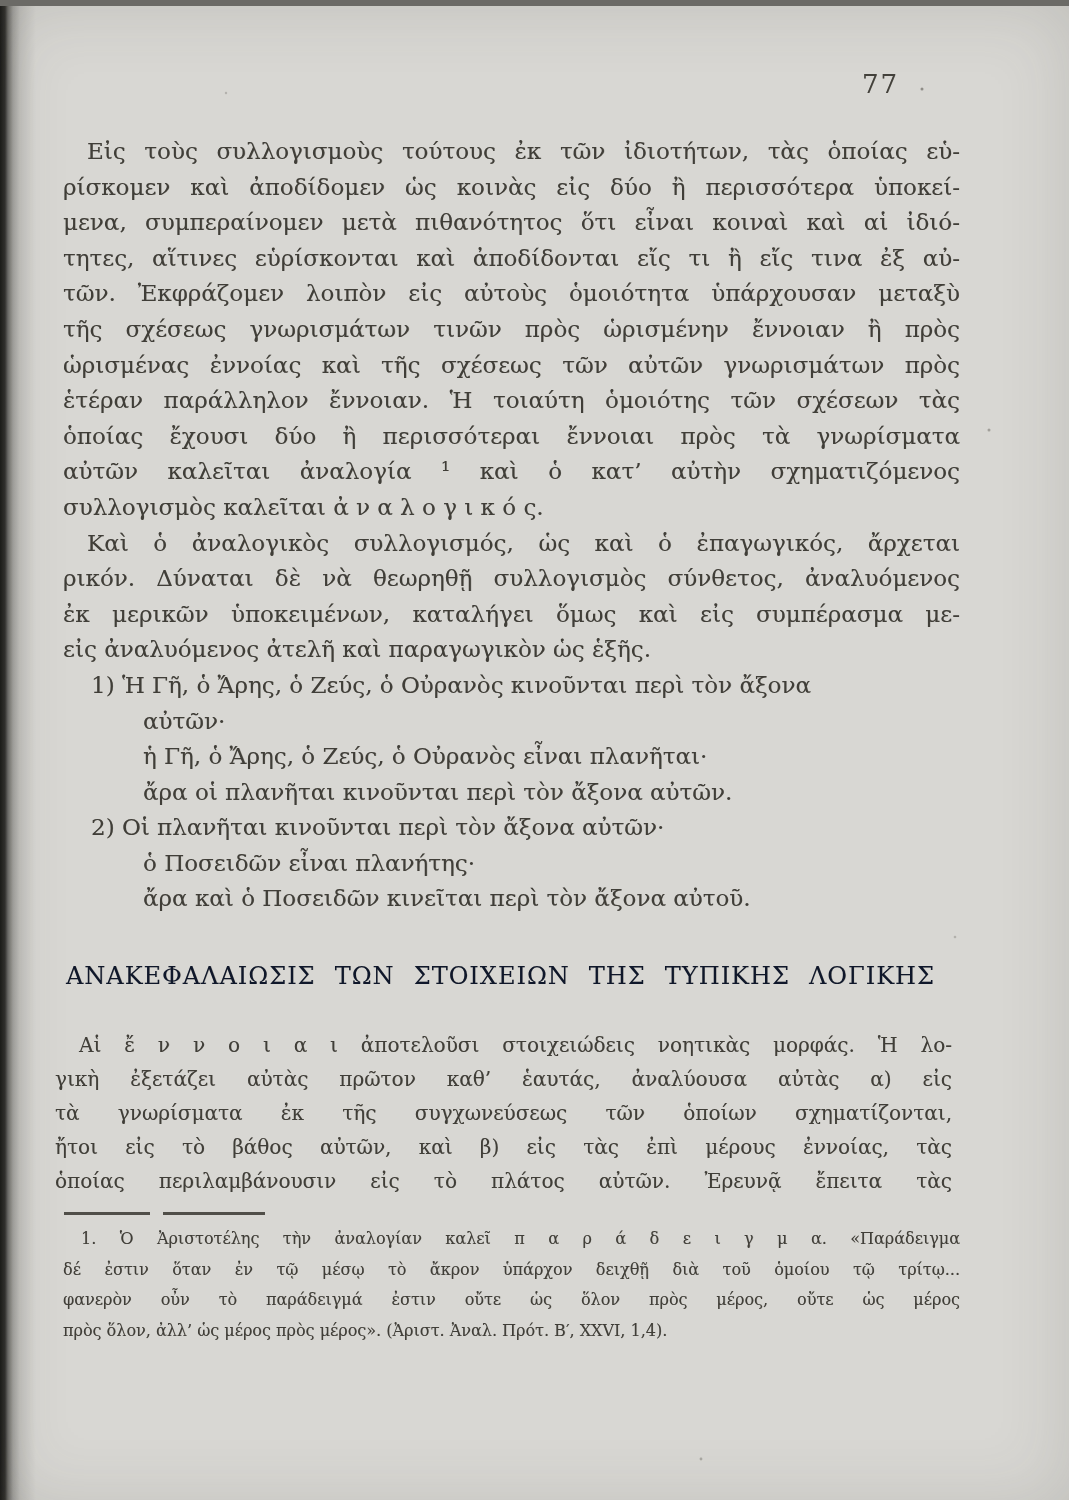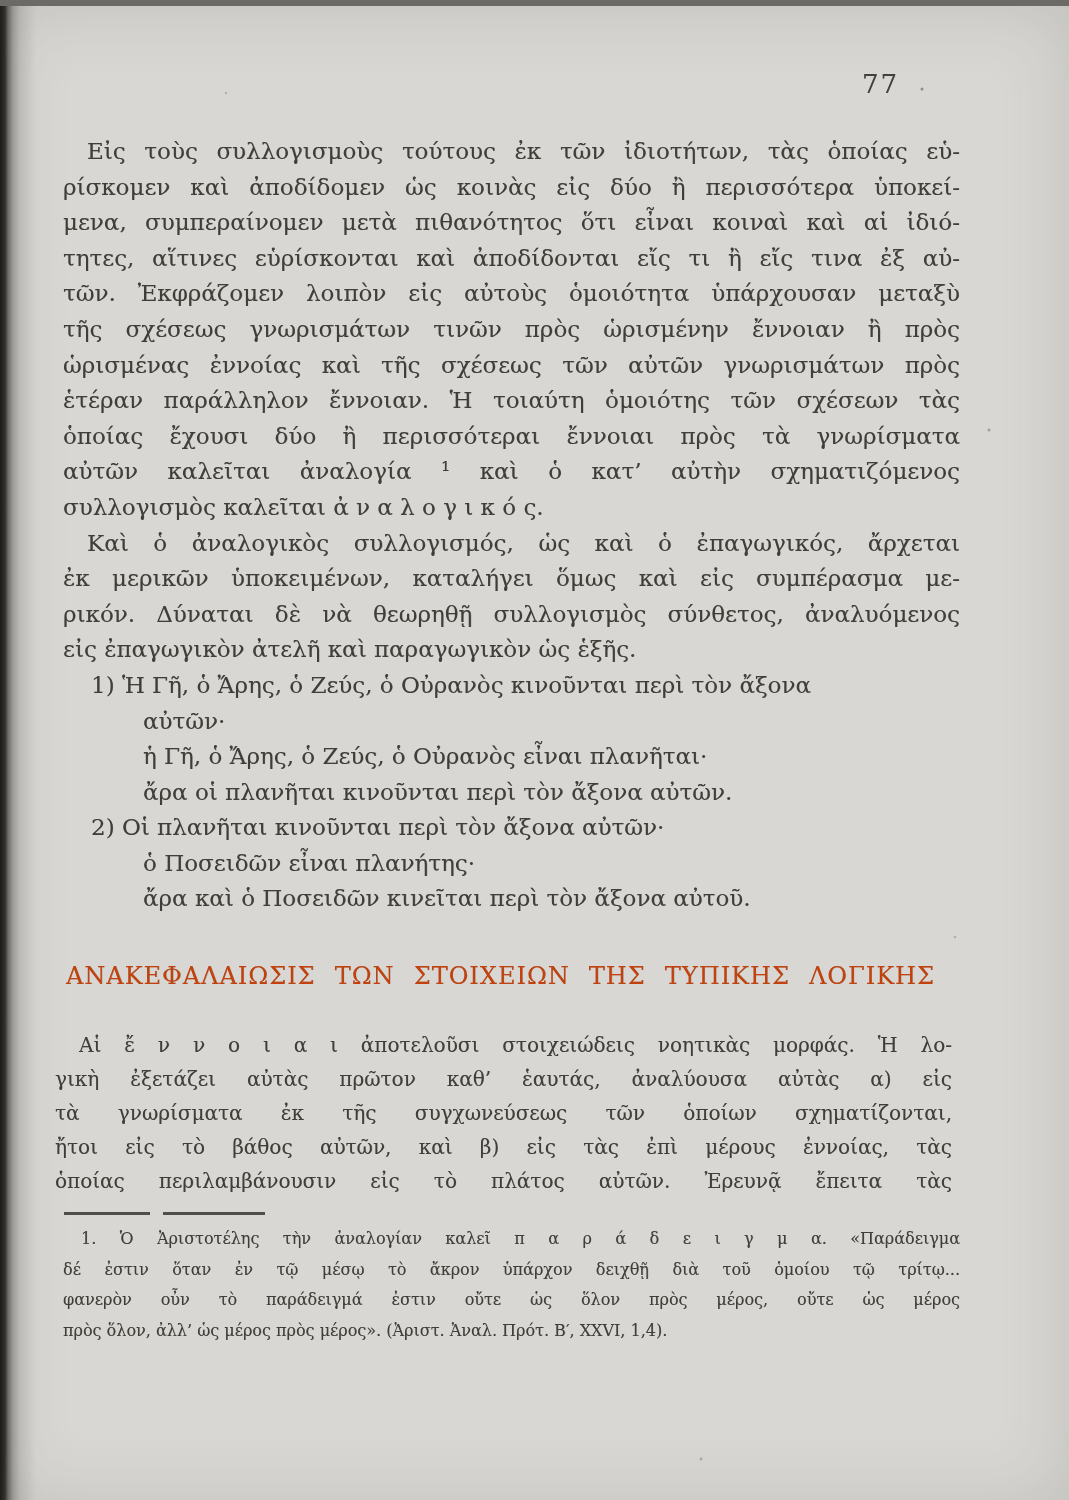--- a/index.html
+++ b/index.html
@@ -39,21 +39,21 @@
     font-size:26px;letter-spacing:2px;color:#43413b;
   }
   .body-text{
     position:absolute;top:128px;left:63px;width:897px;
     font-size:23px;line-height:35.6px;
   }
   .section-heading{
     position:absolute;top:956px;left:66px;width:869px;margin:0;
     font-size:24px;font-weight:normal;letter-spacing:1px;
     text-align:justify;text-align-last:justify;
-    color:#c2410c;white-space:nowrap;
+    color:#0f172a;white-space:nowrap;
   }
   .section-text{
     position:absolute;top:1022px;left:55px;width:897px;
     font-size:20px;line-height:34px;
   }
   .footnote-rule{position:absolute;top:1206px;left:64px;height:3px;}
   .footnote-rule .seg{display:inline-block;vertical-align:top;height:2.6px;background:#504e48;}
   .footnote-rule .seg1{width:86px;margin-right:13px;}
   .footnote-rule .seg2{width:102px;}
   .footnote{
@@ -83,23 +83,23 @@
       <div class="line j">μενα, συμπεραίνομεν μετὰ πιθανότητος ὅτι εἶναι κοιναὶ καὶ αἱ ἰδιό-</div>
       <div class="line j">τητες, αἵτινες εὑρίσκονται καὶ ἀποδίδονται εἴς τι ἢ εἴς τινα ἐξ αὐ-</div>
       <div class="line j">τῶν. Ἐκφράζομεν λοιπὸν εἰς αὐτοὺς ὁμοιότητα ὑπάρχουσαν μεταξὺ</div>
       <div class="line j">τῆς σχέσεως γνωρισμάτων τινῶν πρὸς ὡρισμένην ἔννοιαν ἢ πρὸς</div>
       <div class="line j">ὡρισμένας ἐννοίας καὶ τῆς σχέσεως τῶν αὐτῶν γνωρισμάτων πρὸς</div>
       <div class="line j">ἑτέραν παράλληλον ἔννοιαν. Ἡ τοιαύτη ὁμοιότης τῶν σχέσεων τὰς</div>
       <div class="line j">ὁποίας ἔχουσι δύο ἢ περισσότεραι ἔννοιαι πρὸς τὰ γνωρίσματα</div>
       <div class="line j">αὐτῶν καλεῖται ἀναλογία ¹ καὶ ὁ κατ’ αὐτὴν σχηματιζόμενος</div>
       <div class="line">συλλογισμὸς καλεῖται ἀ ν α λ ο γ ι κ ό ς.</div>
       <div class="line ind j">Καὶ ὁ ἀναλογικὸς συλλογισμός, ὡς καὶ ὁ ἐπαγωγικός, ἄρχεται</div>
+      <div class="line j">ρικόν. Δύναται δὲ νὰ θεωρηθῇ συλλογισμὸς σύνθετος, ἀναλυόμενος</div>
       <div class="line j">ἐκ μερικῶν ὑποκειμένων, καταλήγει ὅμως καὶ εἰς συμπέρασμα με-</div>
-      <div class="line j">ρικόν. Δύναται δὲ νὰ θεωρηθῇ συλλογισμὸς σύνθετος, ἀναλυόμενος</div>
-      <div class="line">εἰς ἐπαγωγικὸν ἀτελῆ καὶ παραγωγικὸν ὡς ἑξῆς.</div>
+      <div class="line">εἰς ἀναλυόμενος ἀτελῆ καὶ παραγωγικὸν ὡς ἑξῆς.</div>
       <div class="line li1">1) Ἡ Γῆ, ὁ Ἄρης, ὁ Ζεύς, ὁ Οὐρανὸς κινοῦνται περὶ τὸν ἄξονα</div>
       <div class="line li2">αὐτῶν·</div>
       <div class="line li2">ἡ Γῆ, ὁ Ἄρης, ὁ Ζεύς, ὁ Οὐρανὸς εἶναι πλανῆται·</div>
       <div class="line li2">ἄρα οἱ πλανῆται κινοῦνται περὶ τὸν ἄξονα αὐτῶν.</div>
       <div class="line li1">2) Οἱ πλανῆται κινοῦνται περὶ τὸν ἄξονα αὐτῶν·</div>
       <div class="line li2">ὁ Ποσειδῶν εἶναι πλανήτης·</div>
       <div class="line li2">ἄρα καὶ ὁ Ποσειδῶν κινεῖται περὶ τὸν ἄξονα αὐτοῦ.</div>
     </div>
 
   <h1 class="section-heading">ΑΝΑΚΕΦΑΛΑΙΩΣΙΣ ΤΩΝ ΣΤΟΙΧΕΙΩΝ ΤΗΣ ΤΥΠΙΚΗΣ ΛΟΓΙΚΗΣ</h1>

